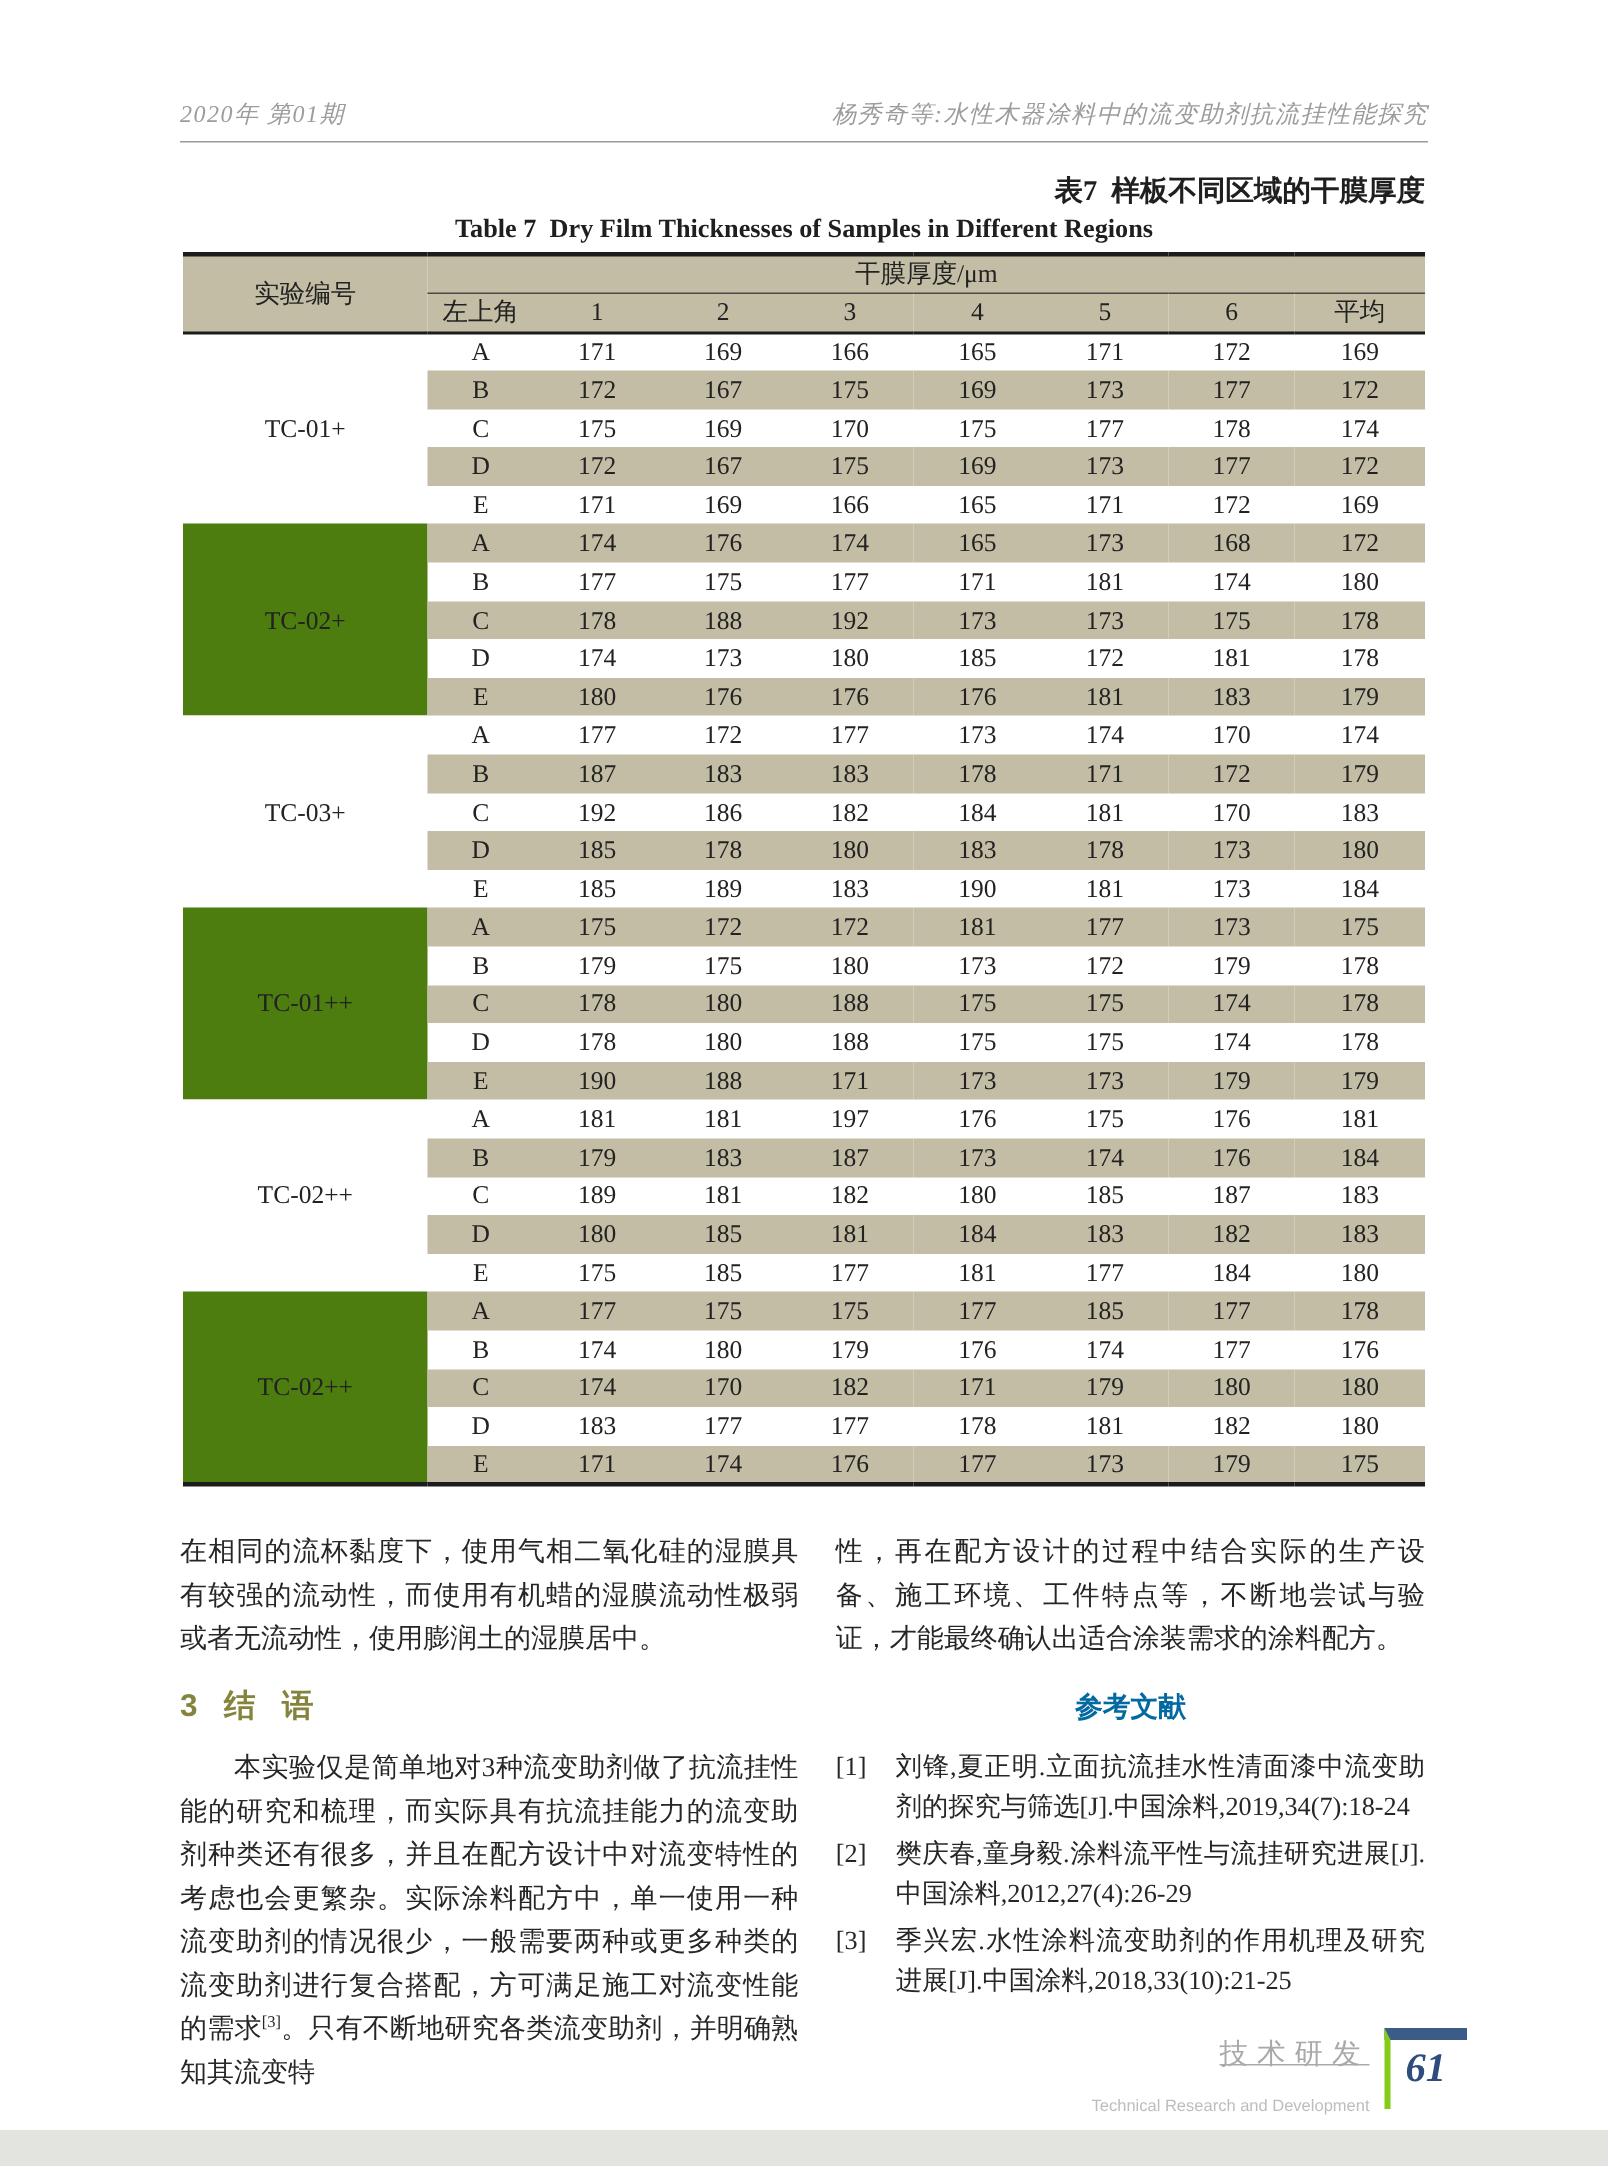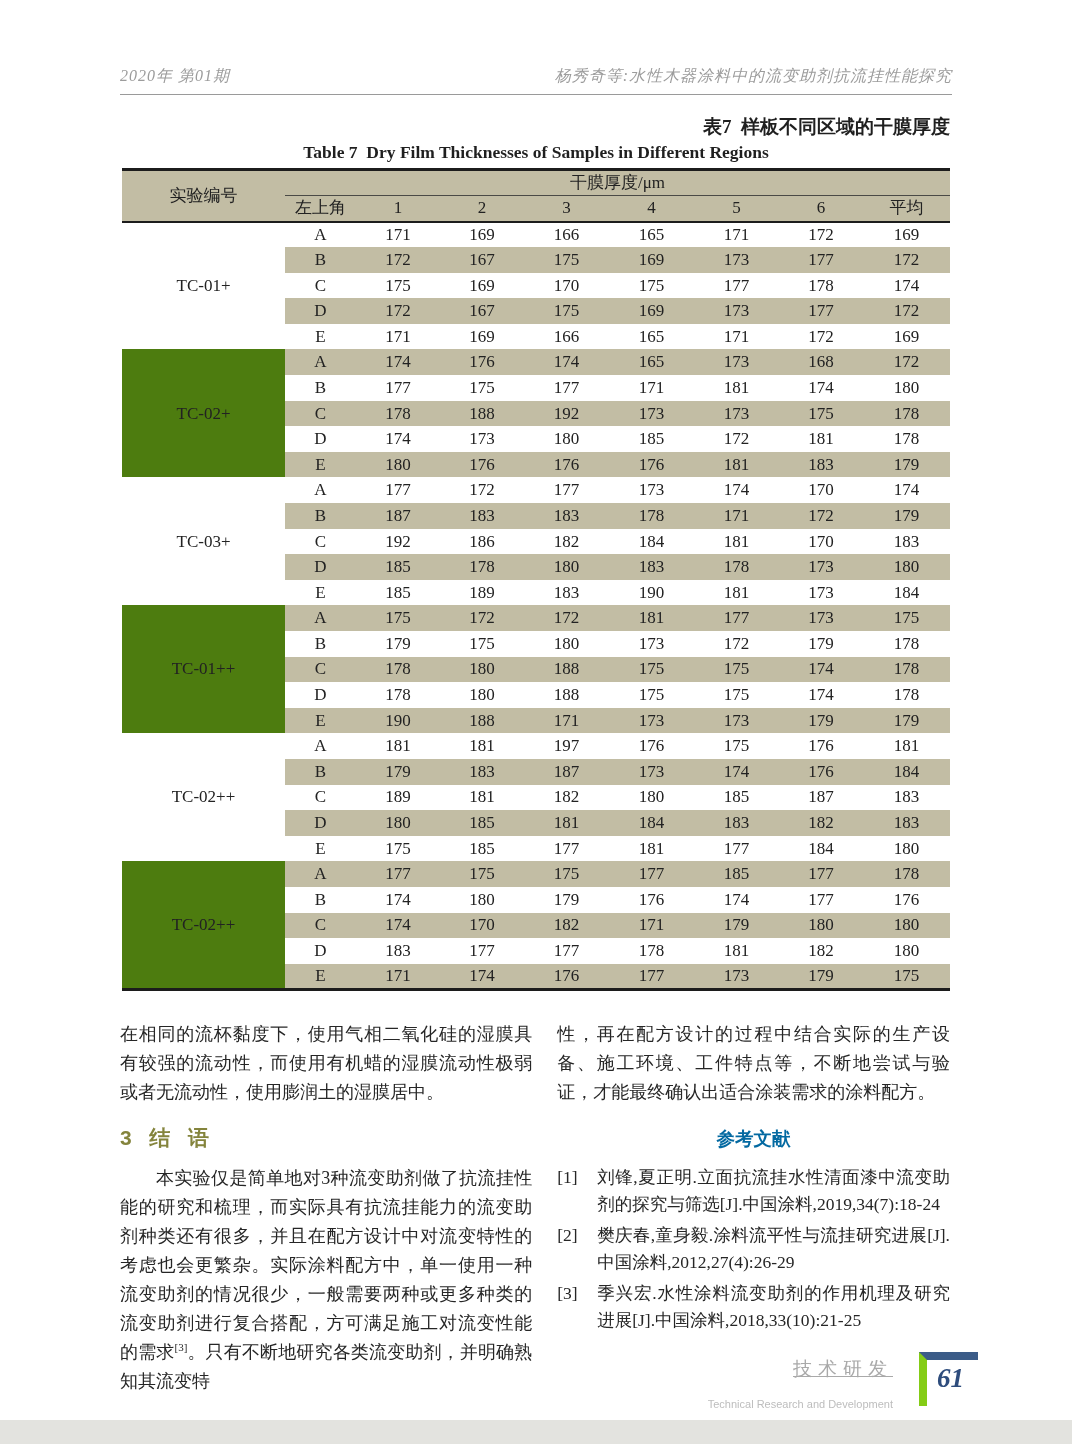--- a/index.html
+++ b/index.html
@@ -75,21 +75,21 @@
              font-family:"Liberation Sans", sans-serif; margin-top:1px; }
 
   
   .footer { position:absolute; top:1352px; right:94px; display:flex; align-items:flex-start; }
   .footer-labels { text-align:right; padding-top:4px; }
   .footer-zh { font-size:19px; color:#a9a9a9; letter-spacing:6px;
                font-family:"Liberation Sans", sans-serif;text-decoration:underline; }
   .footer-en { font-size:11px; color:#bdbdbd; margin-top:16px;
                font-family:"Liberation Sans", sans-serif; }
   .pagenum-box {
-    margin-left:26px; border-top:8px solid #3b5c88; border-left:8px solid #84cc16;
+    margin-left:10px; border-top:8px solid #3b5c88; border-left:4px solid #84cc16;
     padding:3px 14px 12px 10px;
   }
   .pagenum { font-size:27px; font-weight:bold; font-style:italic; color:#2e4c7c; }
 
   .bottom-band { position:absolute; left:0; bottom:0; width:1072px; height:24px; background:#e3e3df; }
 </style>
 </head>
 <body>
 
 <div class="page">

